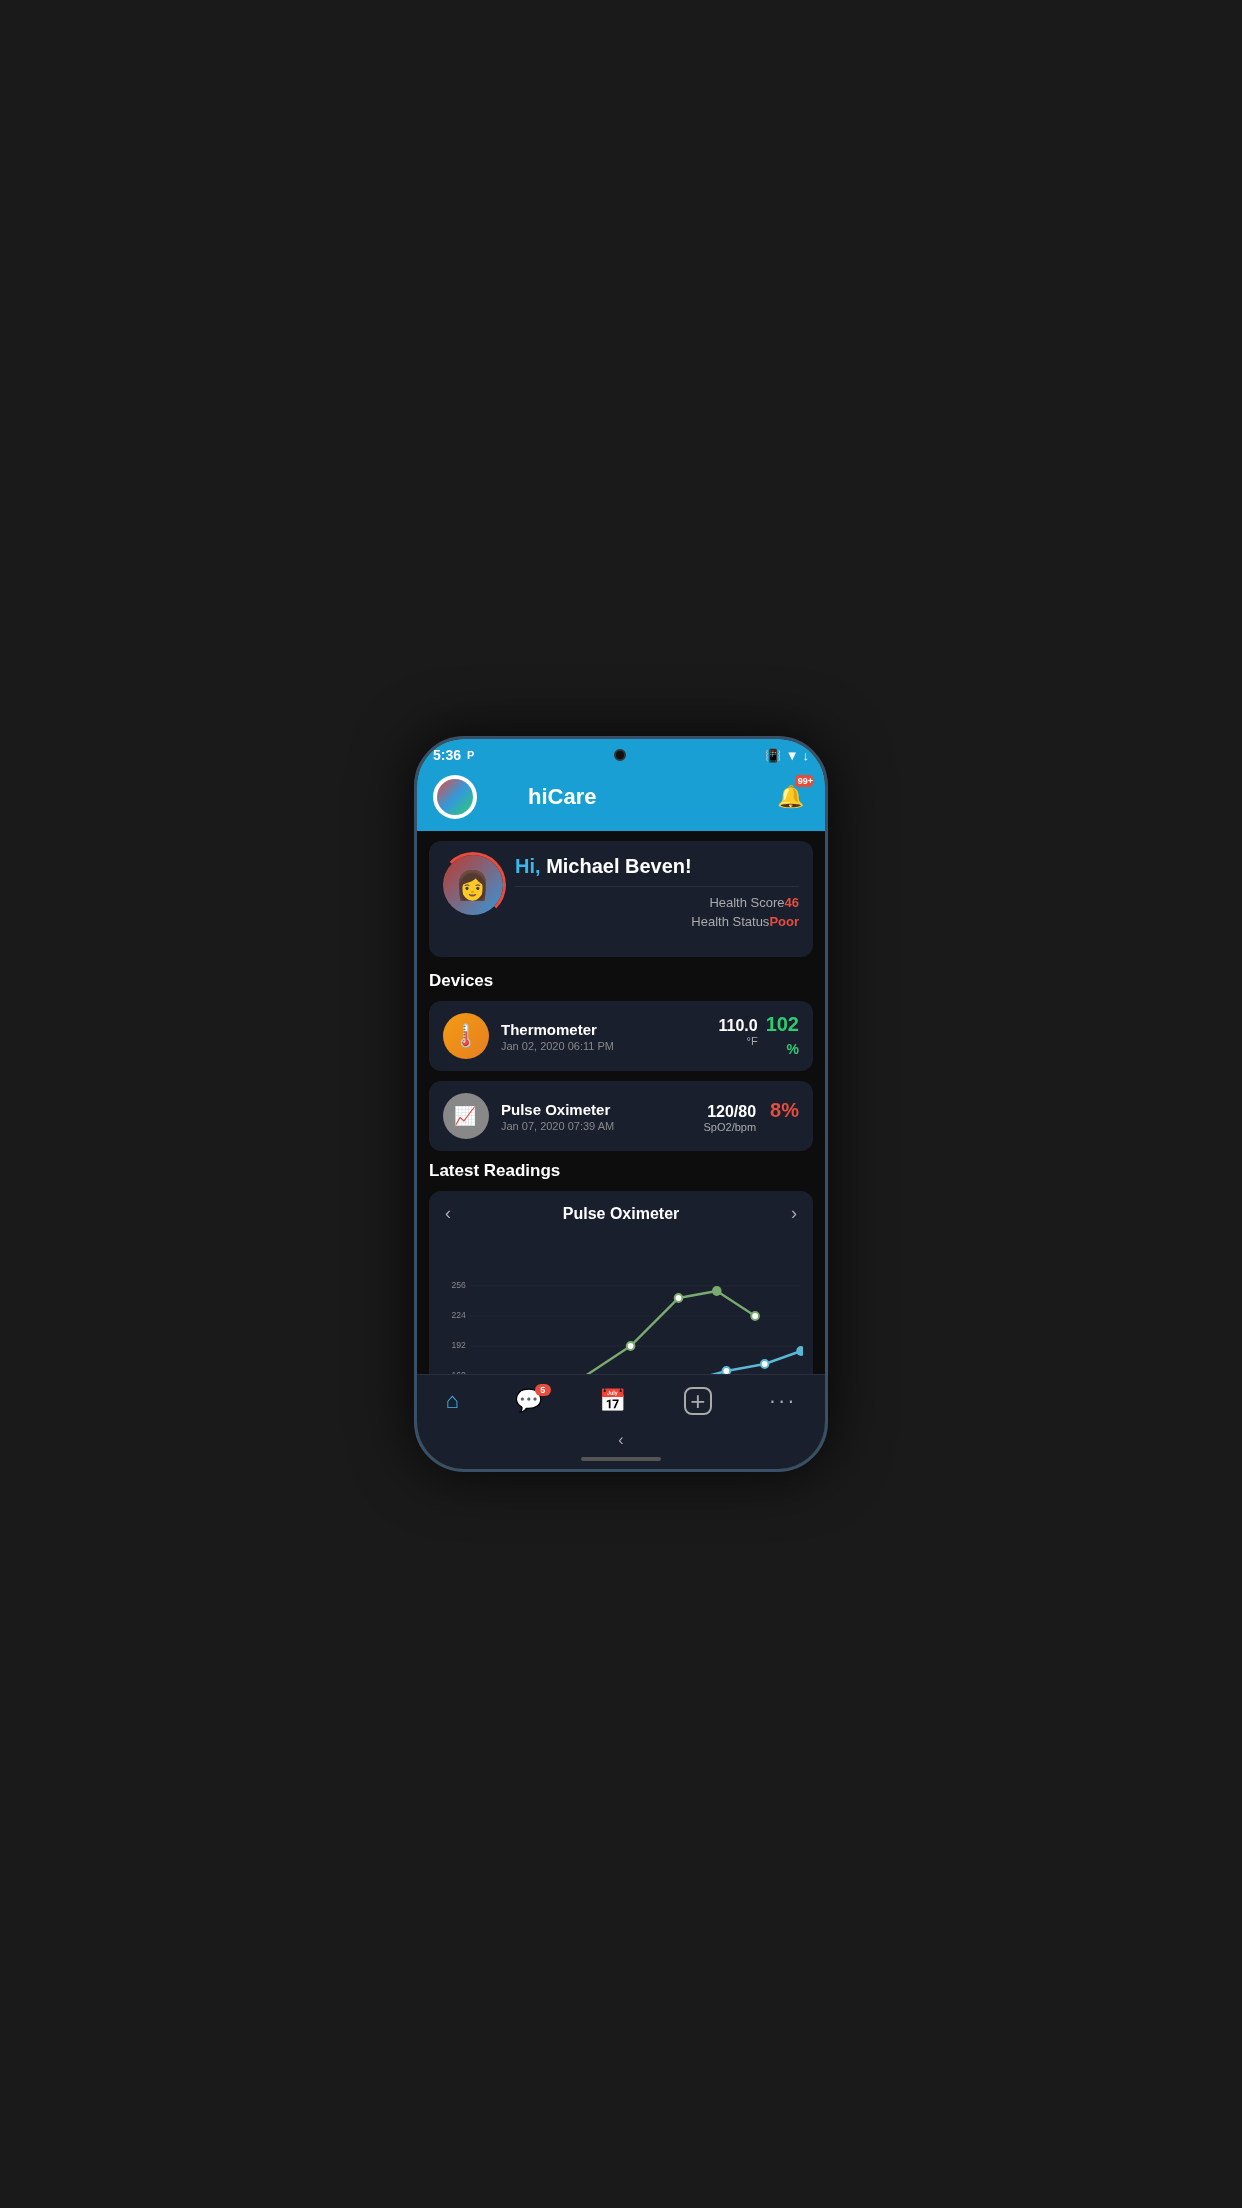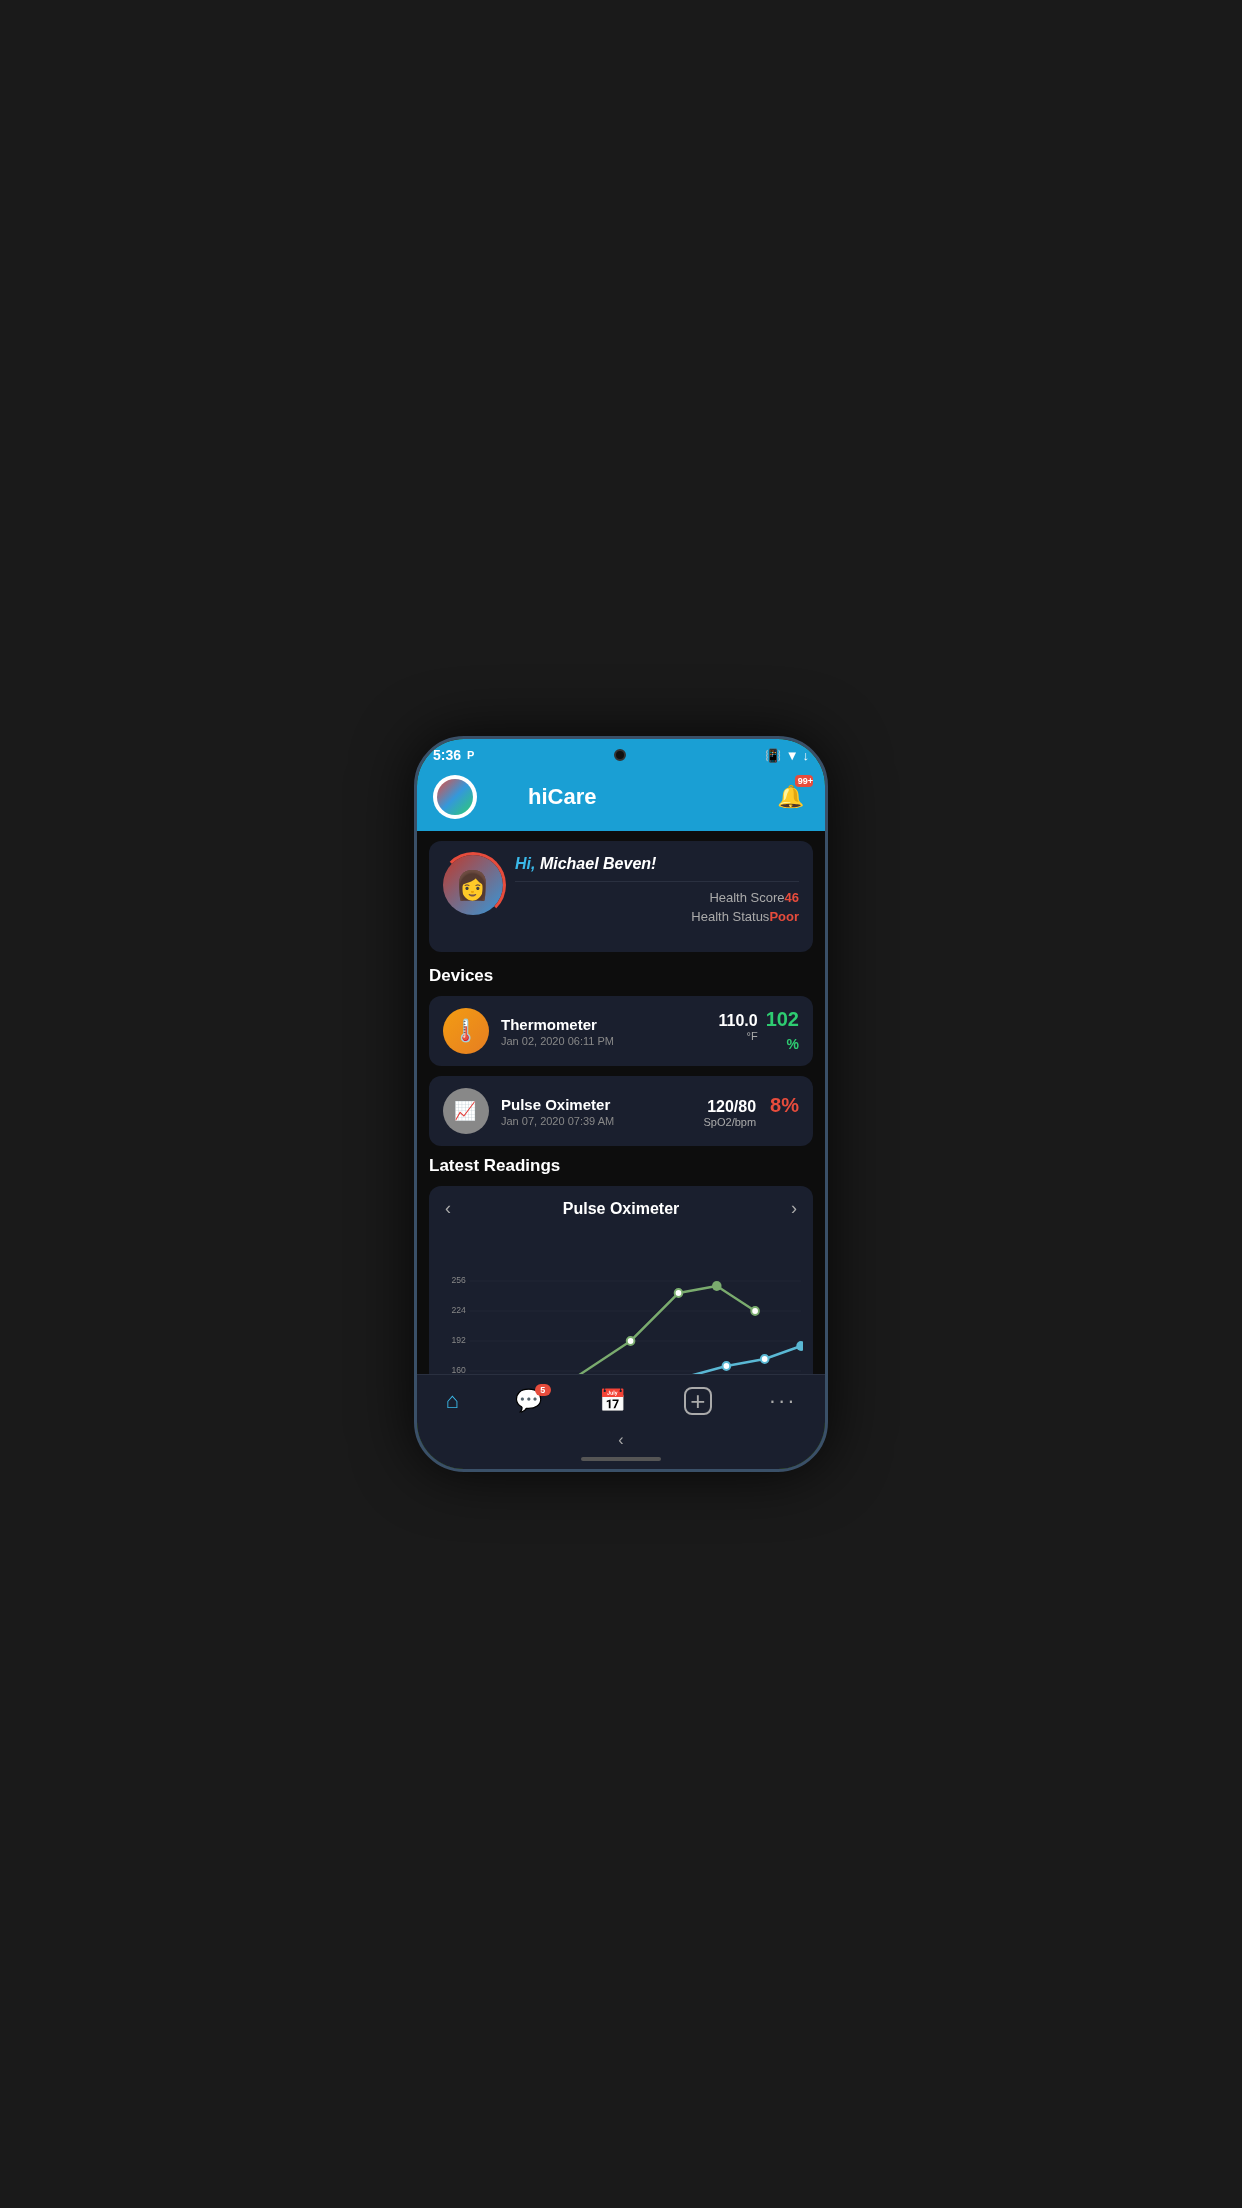--- a/index.html
+++ b/index.html
@@ -161,24 +161,23 @@
       height: 66px;
       border-radius: 50%;
       border: 3px solid transparent;
       border-top: 3px solid #e74c3c;
       border-right: 3px solid #e74c3c;
     }
     .greeting-info {
       flex: 1;
     }
     .greeting-text {
-      font-size: 16px;
+      font-size: 20px;
       font-weight: 600;
       margin-bottom: 8px;
-      font-style: italic;
     }
     .greeting-hi {
       color: #3ab8e8;
     }
     .greeting-name {
       color: white;
     }
     .divider {
       height: 1px;
       background: #2a3040;

